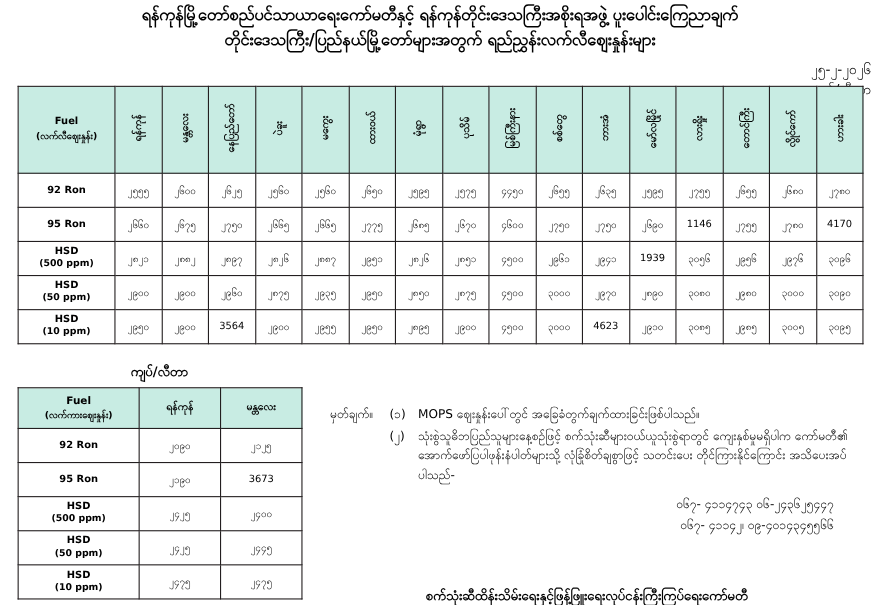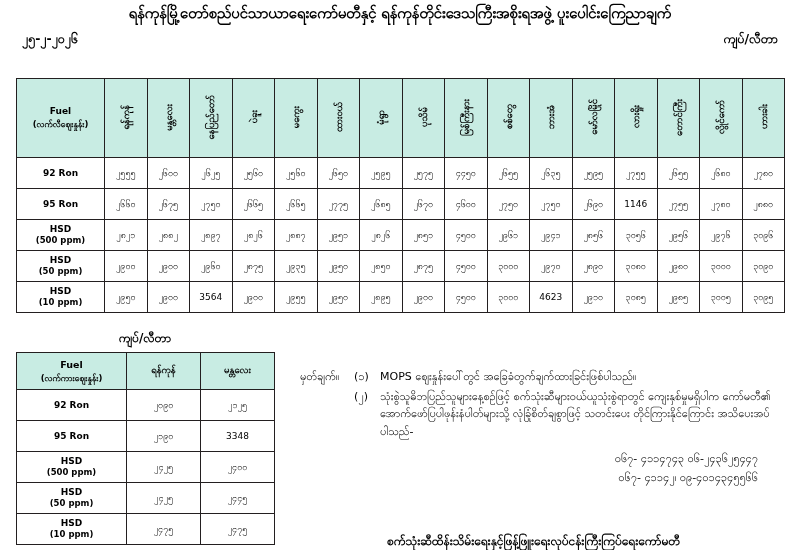--- a/index.html
+++ b/index.html
@@ -26,23 +26,24 @@
     line-height: 1.55;
     padding-top: 2px;
   }
   .hdr .l1 { font-weight: bold; letter-spacing: -0.2px; }
   .hdr .l2 { font-weight: bold; letter-spacing: -0.2px; }
 
   .subrow {
     display: flex;
     justify-content: space-between;
     align-items: flex-end;
-    padding: 6px 22px 2px 22px;
+    padding: 6px 8px 2px 22px;
     font-size: 12.5px;
-    font-weight: bold;
+    font-weight: normal;
+    flex-direction: column;
   }
 
   table.grid {
     border-collapse: collapse;
     table-layout: fixed;
   }
   table.grid td, table.grid th {
     border: 1px solid #231f20;
     text-align: center;
     vertical-align: middle;
@@ -147,20 +148,21 @@
     font-weight: bold;
   }
 </style>
 </head>
 <body>
 
 <div class="page">
 
   <div class="hdr">
     <div class="l1">ရန်ကုန်မြို့တော်စည်ပင်သာယာရေးကော်မတီနှင့် ရန်ကုန်တိုင်းဒေသကြီးအစိုးရအဖွဲ့ ပူးပေါင်းကြေညာချက်</div>
+    <div class="l2">တိုင်းဒေသကြီး/ပြည်နယ်မြို့တော်များအတွက် ရည်ညွှန်းလက်လီဈေးနှုန်းများ</div>
   </div>
 
   <div class="subrow">
     <div>၂၅-၂-၂၀၂၆</div>
     <div>ကျပ်/လီတာ</div>
   </div>
 
   <div id="main-table-wrap">
     <table class="grid" id="main-table">
       <colgroup id="main-cols">
@@ -236,36 +238,36 @@
             <td class="val">၂၇၇၅</td>
             <td class="val">၂၆၈၅</td>
             <td class="val">၂၆၇၀</td>
             <td class="val">၄၆၀၀</td>
             <td class="val">၂၇၅၀</td>
             <td class="val">၂၇၅၀</td>
             <td class="val">၂၆၉၀</td>
             <td class="val">1146</td>
             <td class="val">၂၇၅၅</td>
             <td class="val">၂၇၈၀</td>
-            <td class="val">၂၈၈၀</td>
+            <td class="val">4170</td>
           </tr>
           <tr>
             <td class="fuelname"><span>HSD</span><span class="sub">(500 ppm)</span></td>
             <td class="val">၂၈၂၁</td>
             <td class="val">၂၈၈၂</td>
             <td class="val">၂၈၉၇</td>
             <td class="val">၂၈၂၆</td>
             <td class="val">၂၈၈၇</td>
             <td class="val">၂၉၅၁</td>
             <td class="val">၂၈၂၆</td>
             <td class="val">၂၈၅၁</td>
             <td class="val">၄၅၀၀</td>
             <td class="val">၂၉၆၁</td>
             <td class="val">၂၉၄၁</td>
-            <td class="val">၂၈၅၆</td>
+            <td class="val">1939</td>
             <td class="val">၃၀၅၆</td>
             <td class="val">၂၉၅၆</td>
             <td class="val">၂၉၇၆</td>
             <td class="val">၃၀၉၆</td>
           </tr>
           <tr>
             <td class="fuelname"><span>HSD</span><span class="sub">(50 ppm)</span></td>
             <td class="val">၂၉၀၀</td>
             <td class="val">၂၉၀၀</td>
             <td class="val">၂၉၆၀</td>
@@ -327,21 +329,21 @@
       </thead>
       <tbody id="small-body">
           <tr>
             <td class="fuelname"><span>92 Ron</span></td>
             <td class="val">၂၀၉၀</td>
             <td class="val">၂၁၂၅</td>
           </tr>
           <tr>
             <td class="fuelname"><span>95 Ron</span></td>
             <td class="val">၂၁၉၀</td>
-            <td class="val">3348</td>
+            <td class="val">3673</td>
           </tr>
           <tr>
             <td class="fuelname"><span>HSD</span><span class="sub">(500 ppm)</span></td>
             <td class="val">၂၄၂၅</td>
             <td class="val">၂၄၀၀</td>
           </tr>
           <tr>
             <td class="fuelname"><span>HSD</span><span class="sub">(50 ppm)</span></td>
             <td class="val">၂၄၂၅</td>
             <td class="val">၂၄၄၅</td>

